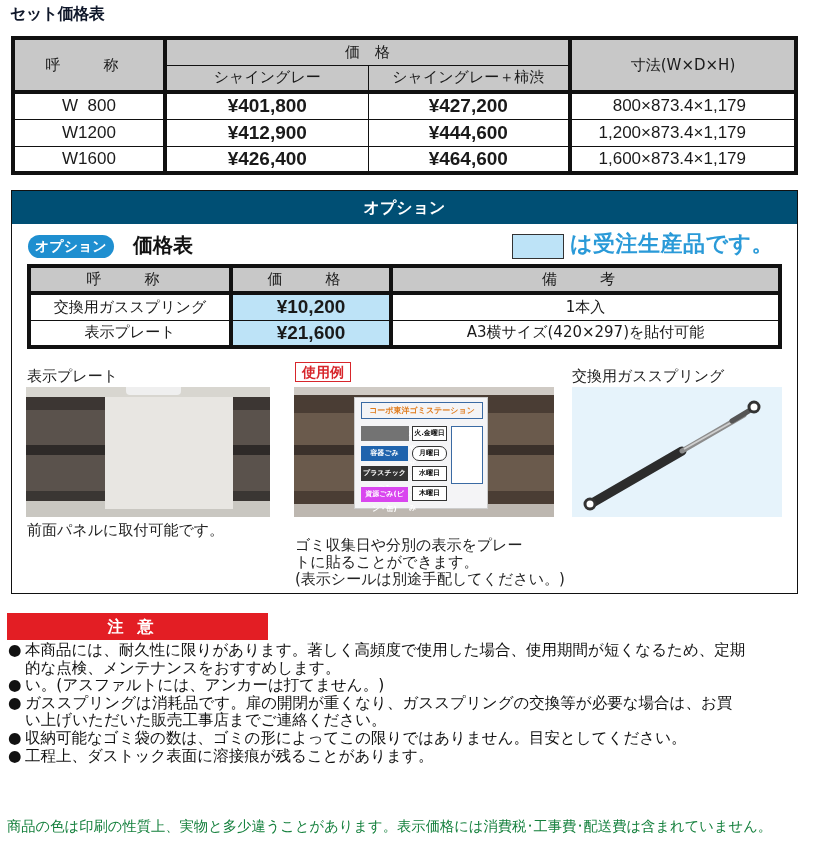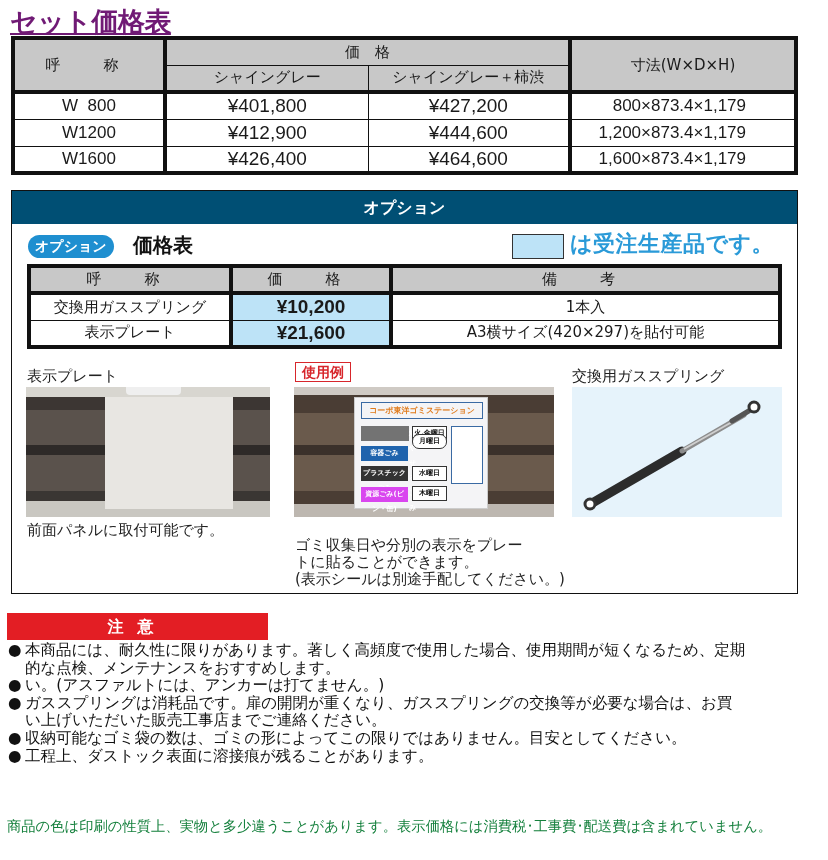--- a/index.html
+++ b/index.html
@@ -2,30 +2,30 @@
 <html><head>
 <meta charset="utf-8">
 <style>
   * { box-sizing: border-box; margin: 0; padding: 0; }
   html, body { width: 828px; height: 860px; background: #ffffff; overflow: hidden; }
   body { position: relative; font-family: "DejaVu Sans", "Liberation Sans", sans-serif; color: #1a1a1a; }
 
   .abs { position: absolute; }
 
   
-  .page-title { left: 10px; top: 4px; font-size: 27px; font-weight: bold; letter-spacing: -0.5px; color: #701a75; text-decoration: underline; }
+  .page-title { left: 10px; top: 4px; font-size: 16px; font-weight: bold; letter-spacing: -0.5px; color: #0f172a; }
 
   
   table { border-collapse: collapse; table-layout: fixed; }
   .set-table { left: 11px; top: 36px; width: 787px; border: 4px solid #111; }
   .set-table td, .set-table th { border: 1.5px solid #111; text-align: center; font-weight: normal; font-size: 15px; padding: 0; }
   .set-table th { background: #c8c8c8; height: 27px; }
   .set-table .hdr-bottom th { border-bottom: 4px solid #111; }
   .set-table td { height: 27px; font-family: "Liberation Sans", sans-serif; font-size: 17px; }
-  .set-table td.price { font-weight: normal; font-size: 19px; }
+  .set-table td.price { font-weight: bold; font-size: 19px; }
   .set-table td.dim { text-align: right; padding-right: 48px; }
   .set-table .vsep { border-right: 4px solid #111; }
   .wide-sp { letter-spacing: 14px; }
 
   
   .opt-box { left: 11px; top: 190px; width: 787px; height: 404px; border: 1.5px solid #111; }
   .opt-bar { left: 0; top: 0; width: 100%; height: 33px; background: #004f74; color: #fff; font-weight: bold; font-size: 16px; text-align: center; line-height: 33px; }
   .opt-pill { left: 16px; top: 44px; height: 23px; padding: 0 7px; border-radius: 12px; background: #1f8fd0; color: #fff; font-weight: bold; font-size: 14px; line-height: 23px; }
   .opt-subtitle { left: 121px; top: 41px; font-size: 20px; font-weight: bold; color: #111; }
   .legend-swatch { left: 500px; top: 43px; width: 52px; height: 25px; background: #bde3f7; border: 1.2px solid #333; }
@@ -147,21 +147,21 @@
   </div>
   <div class="abs card-caption" style="left:15px; top:331px;">前面パネルに取付可能です。</div>
 
   <div class="abs usage-tag" style="left:283px; top:171px;">使用例</div>
   <div class="abs photo usage-photo">
     <div class="abs sign">
       <div class="abs sign-title">コーポ東洋ゴミステーション</div>
       <div class="abs sign-chip" style="top:28px; background:#737373;padding-left:48px;">燃やせるごみ</div>
       <div class="abs sign-day" style="top:28px;">火.金曜日</div>
       <div class="abs sign-chip" style="top:48px; background:#1f63ad;">容器ごみ</div>
-      <div class="abs sign-day" style="top:36px;border-radius:7px;">月曜日</div>
+      <div class="abs sign-day" style="top:48px;border-radius:7px;">月曜日</div>
       <div class="abs sign-chip" style="top:68px; background:#333;">プラスチックごみ</div>
       <div class="abs sign-day" style="top:68px;">水曜日</div>
       <div class="abs sign-chip" style="top:89px; background:#d946ef;">資源ごみ(ビン・缶)</div>
       <div class="abs sign-day" style="top:88px;">木曜日</div>
       <div class="abs sign-note"></div>
     </div>
   </div>
   <div class="abs card-caption" style="left:283px; top:346px; width:270px;">
     <div>ゴミ収集日や分別の表示をプレー</div>
     <div>トに貼ることができます。</div>

